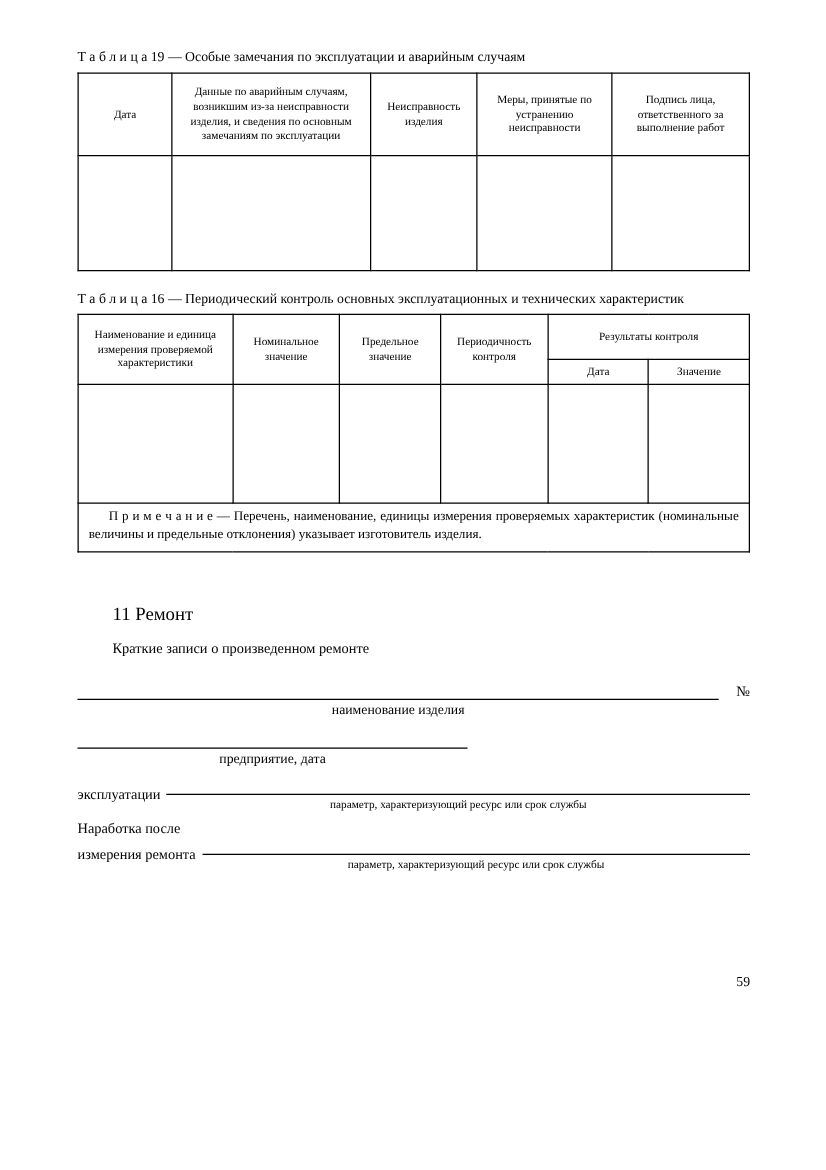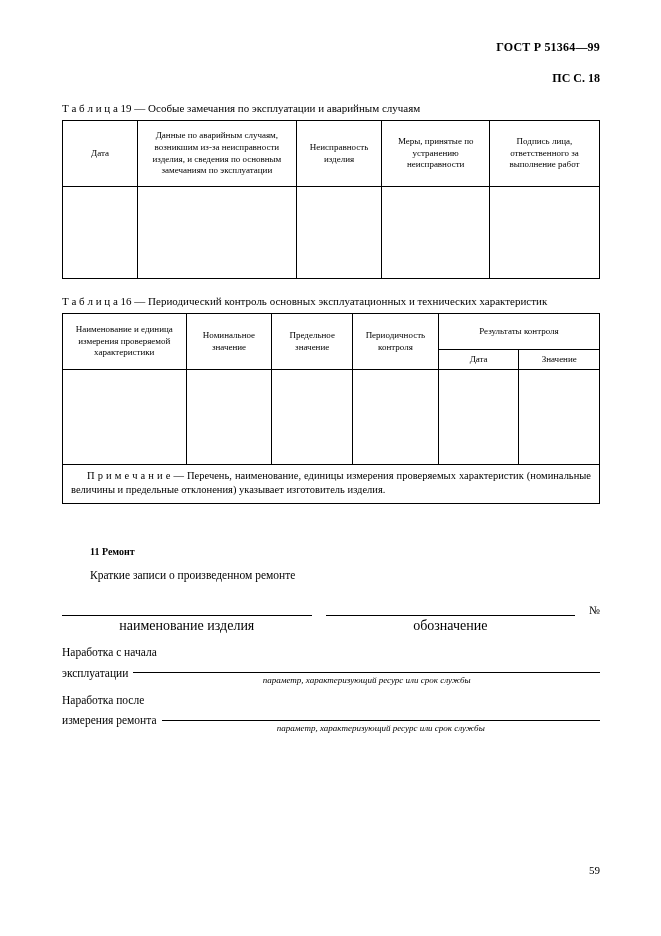--- a/index.html
+++ b/index.html
@@ -51,50 +51,46 @@
   .note-cell {
     font-size: 10.5px;
     line-height: 1.3;
     text-align: justify;
     text-indent: 16px;
     vertical-align: top;
     padding: 4px 8px 7px 8px;
   }
 
   
-  .section-heading { font-weight: bold; font-size: 10px; margin: 0 0 12px 28px; }
+  .section-heading { font-weight: normal; font-size: 15px; margin: 0 0 12px 28px; }
   .section-intro { font-size: 11.5px; margin: 0 0 22px 28px; }
 
   .sig-row { display: flex; align-items: flex-start; gap: 14px; margin-bottom: 12px; font-size: 11.5px; }
   .sig-col { flex: 1; }
   .ul { border-bottom: 1px solid #000; height: 13px; }
-  .sub-label { font-size: 14px; text-align: center; margin-top: 2px; }
+  .sub-label { font-size: 11px; text-align: center; margin-top: 2px; }
   .no-sign { line-height: 14px; flex: 0 0 auto; }
   .sig-row.half { margin-bottom: 10px; }
   .sig-row.half .sig-col { flex: 0 0 58%; }
 
   .field { font-size: 11.5px; margin-bottom: 9px; }
   .field-l1 { line-height: 1.2; }
   .field-row { display: flex; align-items: center; }
   .field-pre { white-space: nowrap; margin-right: 5px; line-height: 14px; }
-  .fill-wrap { flex: 1; font-style: italic; }
+  .fill-wrap { flex: 1; }
   .hint { font-size: 9px; text-align: center; margin-top: 2px; }
   .cont-line { margin-top: 16px; }
 
-  .page-number { position: absolute; right: 61px; top: 864px; font-size: 11px; }
+  .page-number { position: absolute; right: 61px; top: 780px; font-size: 11px; }
 </style>
 </head>
 <body>
 
 <div class="page">
 
-  <div class="doc-header">
-    <div class="doc-number">ГОСТ Р 51364—99</div>
-    <div class="doc-page-label">ПС С. 18</div>
-  </div>
 
   <div class="table-caption">Т а б л и ц а   19 — Особые замечания по эксплуатации и аварийным случаям</div>
 
   <table class="gost-table t15">
     <colgroup>
       <col style="width:14%">
       <col style="width:29.5%">
       <col style="width:16%">
       <col style="width:20%">
       <col style="width:20.5%">
@@ -159,30 +155,31 @@
   </table>
 
   <div class="section-heading">11 Ремонт</div>
   <div class="section-intro">Краткие записи о произведенном ремонте</div>
 
   <div class="sig-row">
     <div class="sig-col">
       <div class="ul"></div>
       <div class="sub-label">наименование изделия</div>
     </div>
+    <div class="no-sign">№</div>
+  </div>
+
+  <div class="sig-row half">
     <div class="sig-col">
       <div class="ul"></div>
-      <div class="sub-label">обозначение</div>
-    </div>
-    <div class="no-sign">№</div>
-  </div>
-
+      <div class="sub-label">предприятие, дата</div>
+    </div>
+  </div>
 
   <div class="field">
-    <div class="field-l1">Наработка с начала</div>
     <div class="field-row">
       <span class="field-pre">эксплуатации</span>
       <div class="fill-wrap">
         <div class="ul"></div>
         <div class="hint">параметр, характеризующий ресурс или срок службы</div>
       </div>
     </div>
   </div>
 
   <div class="field">

